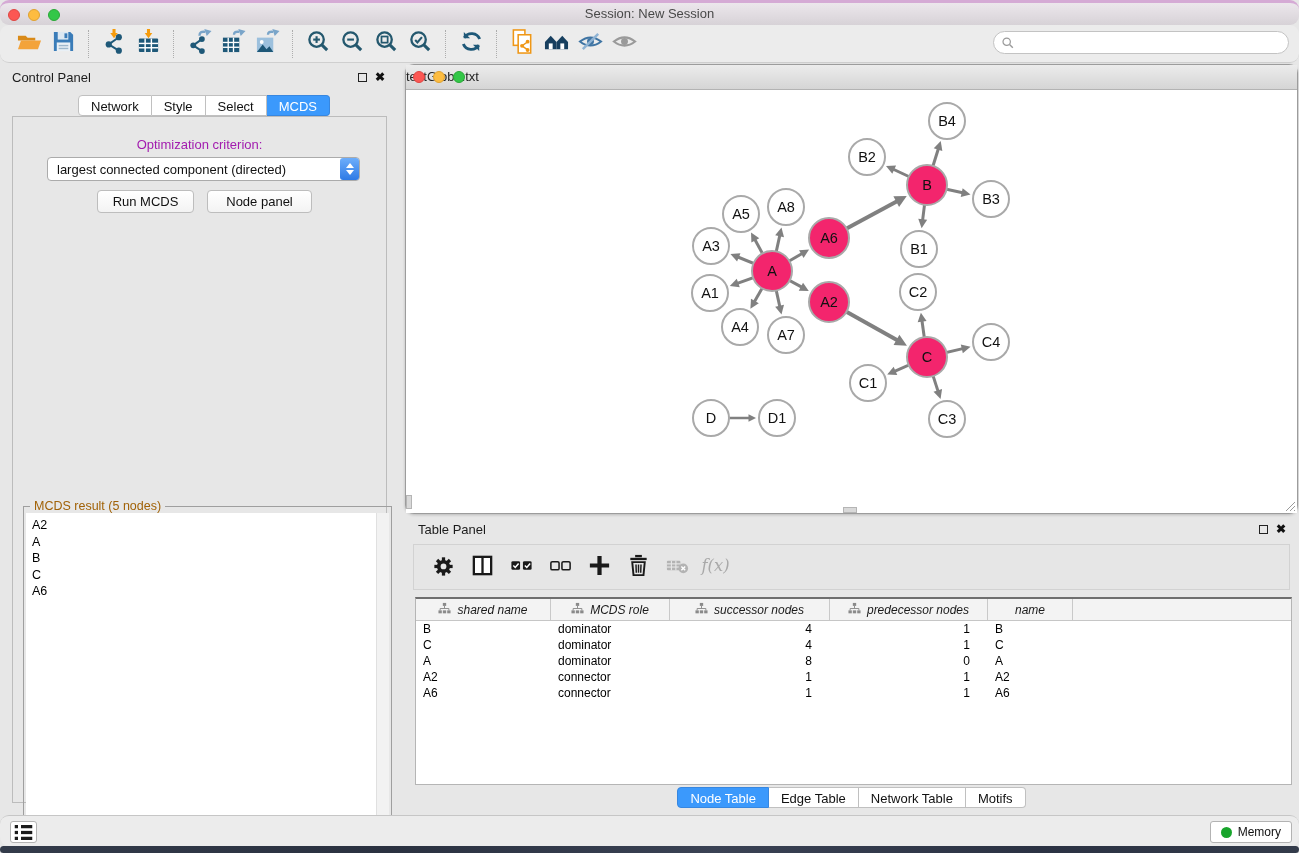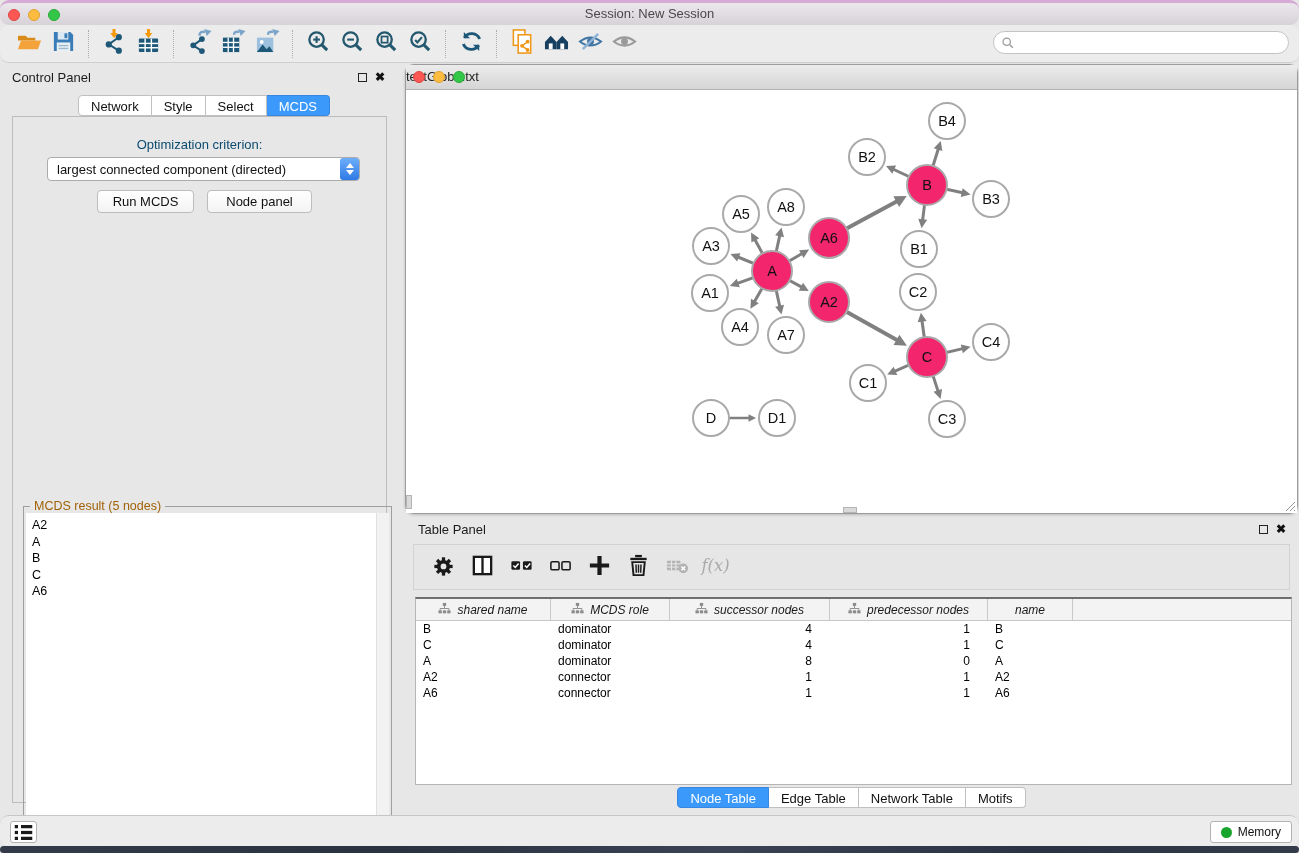--- a/index.html
+++ b/index.html
@@ -36,21 +36,21 @@
   .float-glyph { width:9px; height:9px; border:1.6px solid #222; display:inline-block; }
   .close-glyph { font-size:12px; font-weight:bold; color:#111; line-height:1; }
   .tabs-row { position:absolute; display:flex; }
   .tab { height:21px; line-height:21px; background:#fff; border:1px solid #c0c0c0; border-left:none;
     font-size:13px; color:#111; text-align:center; padding:0 12px; cursor:pointer; }
   .tab:first-child { border-left:1px solid #c0c0c0; border-radius:4px 0 0 4px; }
   .tab:last-child { border-radius:0 4px 4px 0; }
   .tab.selected { background:#3b99fc; border-color:#3787e0; color:#fff; }
   #cp-content { position:absolute; left:8px; top:50px; width:375px; height:687px;
     background:#e7e7e7; border:1px solid #bcbcbc; }
-  #opt-label { position:absolute; top:20px; width:100%; text-align:center; font-size:13px; color:#0c4a6e; }
+  #opt-label { position:absolute; top:20px; width:100%; text-align:center; font-size:13px; color:#a21caf; }
   #criterion-select { position:absolute; left:34px; top:40px; width:313px; height:24px; background:#fff;
     border:1px solid #ababab; border-radius:4px; display:flex; align-items:center; cursor:pointer; }
   #criterion-select .sel-text { flex:1; font-size:13px; padding-left:9px; color:#111; white-space:nowrap; }
   .stepper { width:19px; height:22px; margin-right:0px; border-radius:3px;
     background:linear-gradient(#6eaefb,#2e7ae5); display:flex; flex-direction:column;
     align-items:center; justify-content:center; gap:2px; }
   .stepper .up, .stepper .dn { width:0; height:0; border-left:4px solid transparent; border-right:4px solid transparent; }
   .stepper .up { border-bottom:5px solid #fff; }
   .stepper .dn { border-top:5px solid #fff; }
   .cp-btn { position:absolute; top:73px; height:23px; background:linear-gradient(#ffffff,#f3f3f3);

